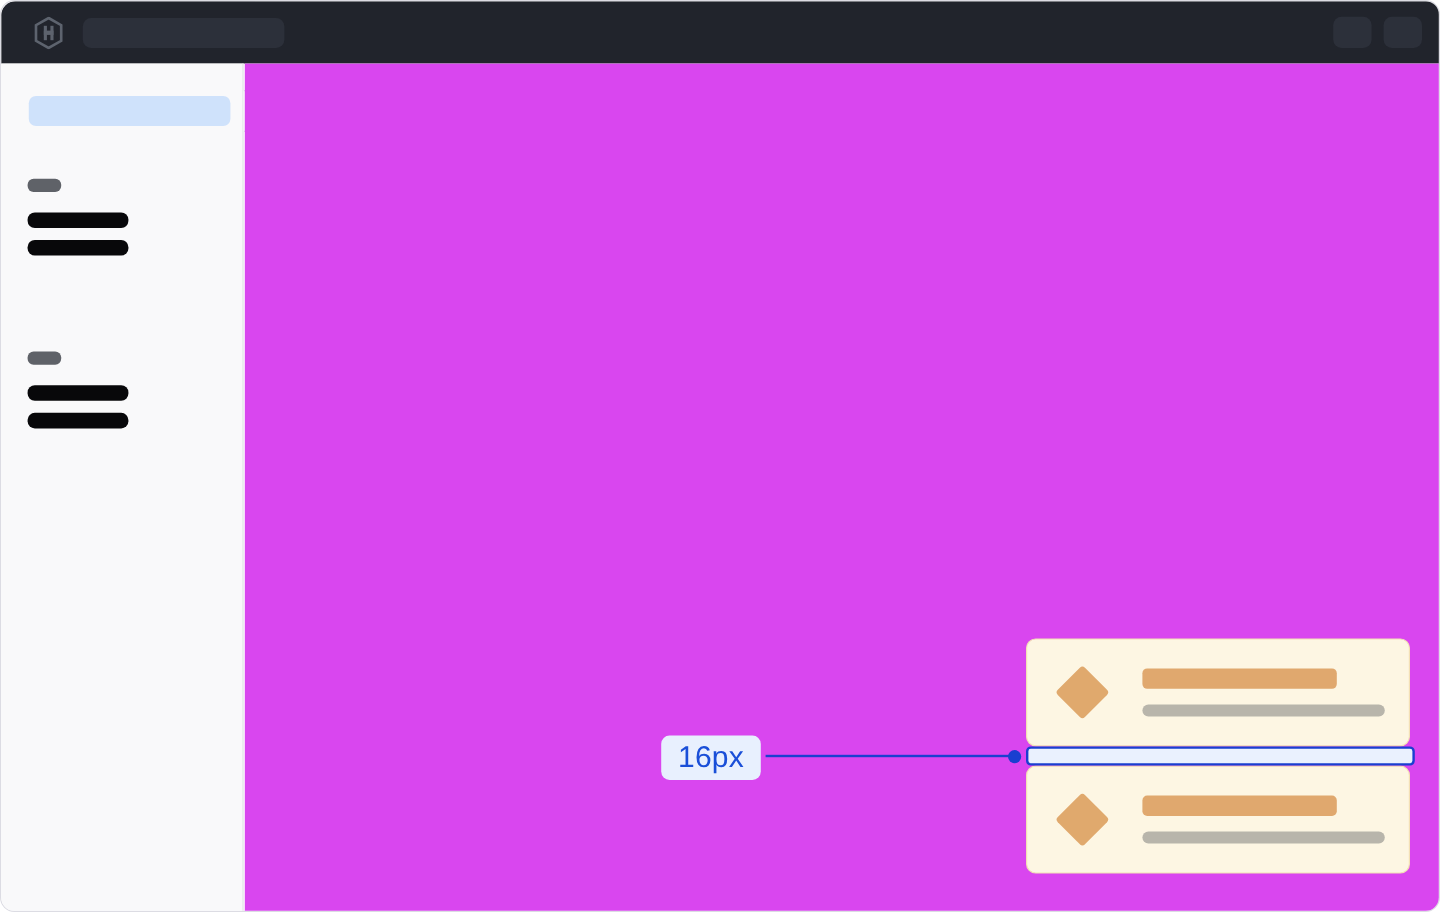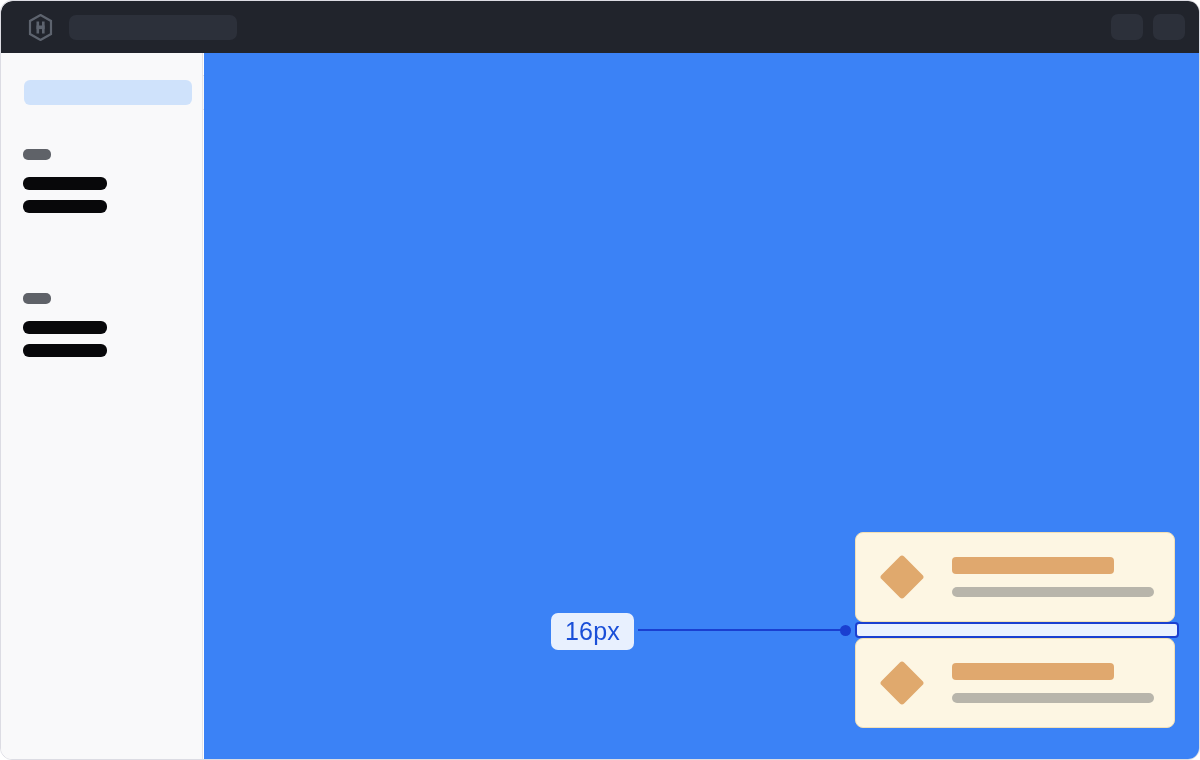--- a/index.html
+++ b/index.html
@@ -110,21 +110,21 @@
     background: #08080a;
     margin-bottom: 10px;
   }
 
   
   .main-canvas {
     position: absolute;
     left: 203px; top: 0;
     width: 997px;
     height: 708px;
-    background: #3b82f6;
+    background: #d946ef;
   }
 
   
   .cards-stack {
     position: absolute;
     left: 651px;  
     top: 479px;   
     width: 320px;
   }
   .info-card {

